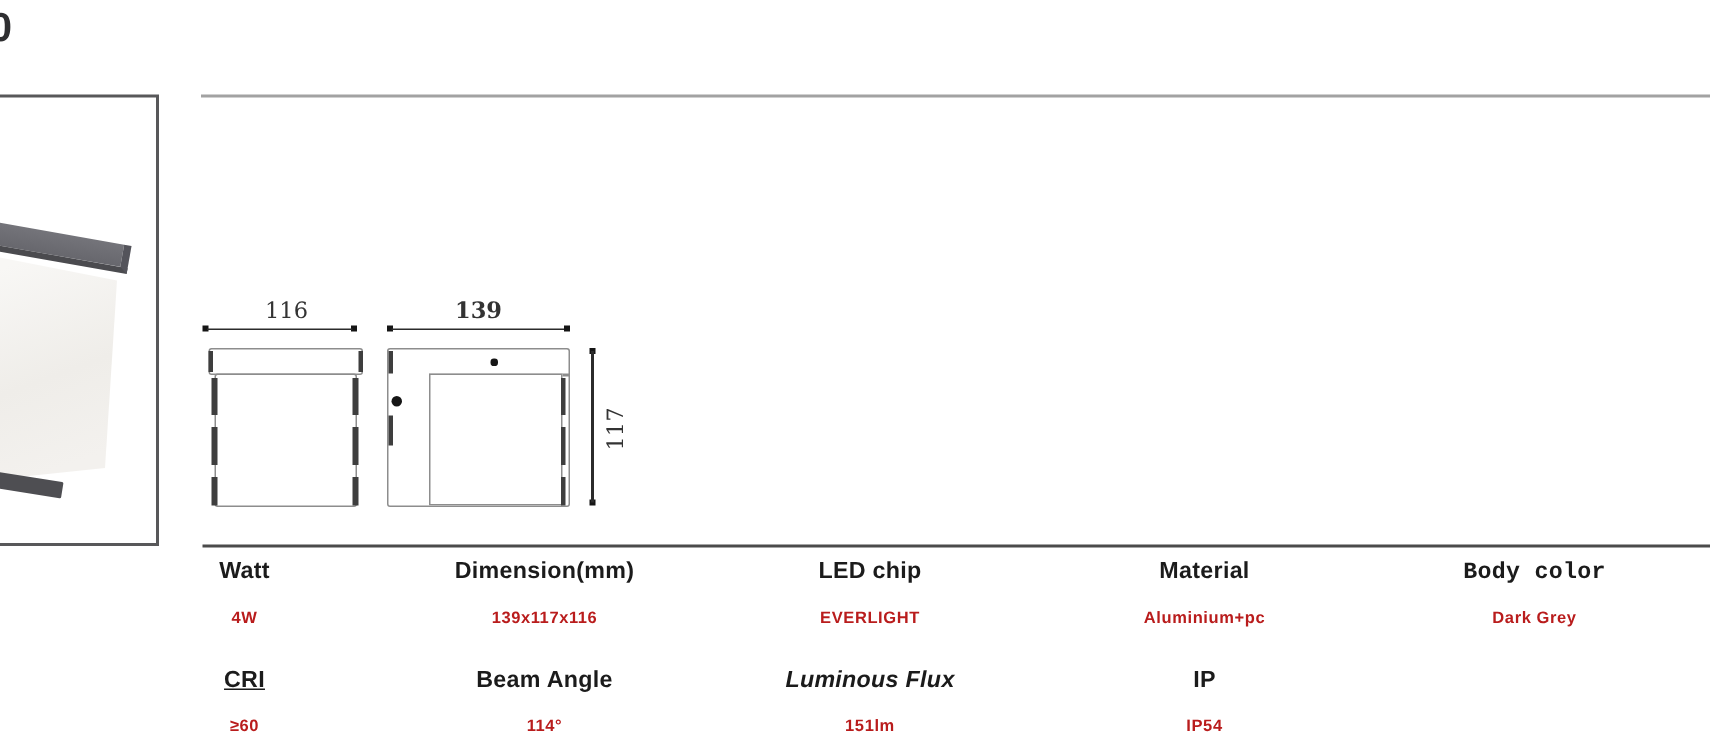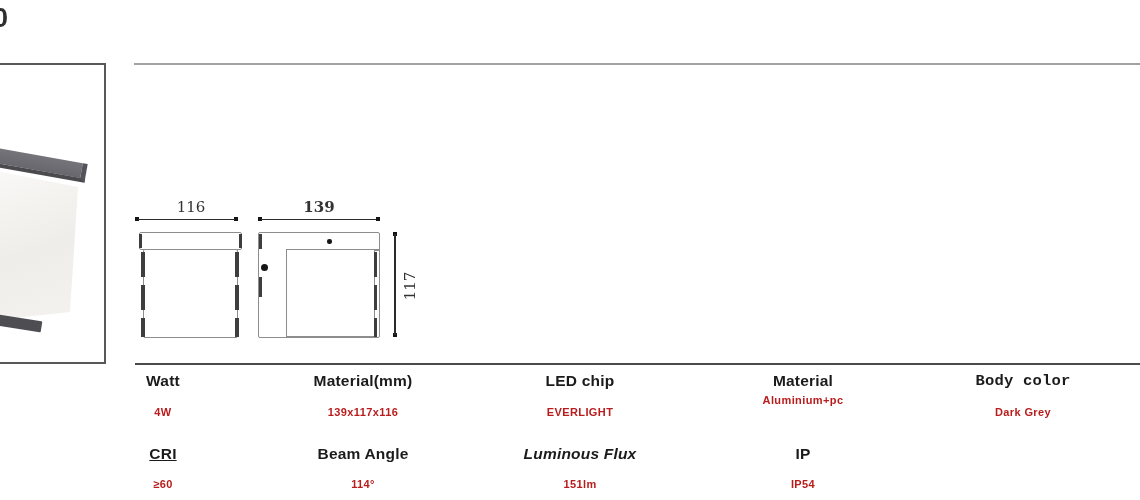--- a/index.html
+++ b/index.html
@@ -114,29 +114,29 @@
 
     <div class="abs dim-dot" style="left:392.5px;top:232px;"></div>
     <div class="abs dim-dot" style="left:392.5px;top:333px;"></div>
     <div class="abs dim-line-v" style="left:394px;top:234px;height:101px;"></div>
     <div class="abs dim-label vert" style="left:410px;top:286px;">117</div>
   </div>
 
   <div class="abs table-rule"></div>
 
   <div class="cell hdr" style="left:163px;top:381px;">Watt</div>
-  <div class="cell hdr" style="left:363px;top:381px;">Material(mm)</div>
+  <div class="cell hdr" style="left:363px;top:381px;">Dimension(mm)</div>
   <div class="cell hdr" style="left:580px;top:381px;">LED chip</div>
   <div class="cell hdr" style="left:803px;top:381px;">Material</div>
   <div class="cell hdr" style="left:1023px;top:381px;font-family:Liberation Mono, monospace;">Body color</div>
 
   <div class="cell val" style="left:163px;top:412px;">4W</div>
   <div class="cell val" style="left:363px;top:412px;">139x117x116</div>
   <div class="cell val" style="left:580px;top:412px;">EVERLIGHT</div>
-  <div class="cell val" style="left:803px;top:400px;">Aluminium+pc</div>
+  <div class="cell val" style="left:803px;top:412px;">Aluminium+pc</div>
   <div class="cell val" style="left:1023px;top:412px;">Dark Grey</div>
 
   <div class="cell hdr" style="left:163px;top:454px;text-decoration:underline;">CRI</div>
   <div class="cell hdr" style="left:363px;top:454px;">Beam Angle</div>
   <div class="cell hdr" style="left:580px;top:454px;font-style:italic;">Luminous Flux</div>
   <div class="cell hdr" style="left:803px;top:454px;">IP</div>
 
   <div class="cell val" style="left:163px;top:484px;">≥60</div>
   <div class="cell val" style="left:363px;top:484px;">114°</div>
   <div class="cell val" style="left:580px;top:484px;">151lm</div>

